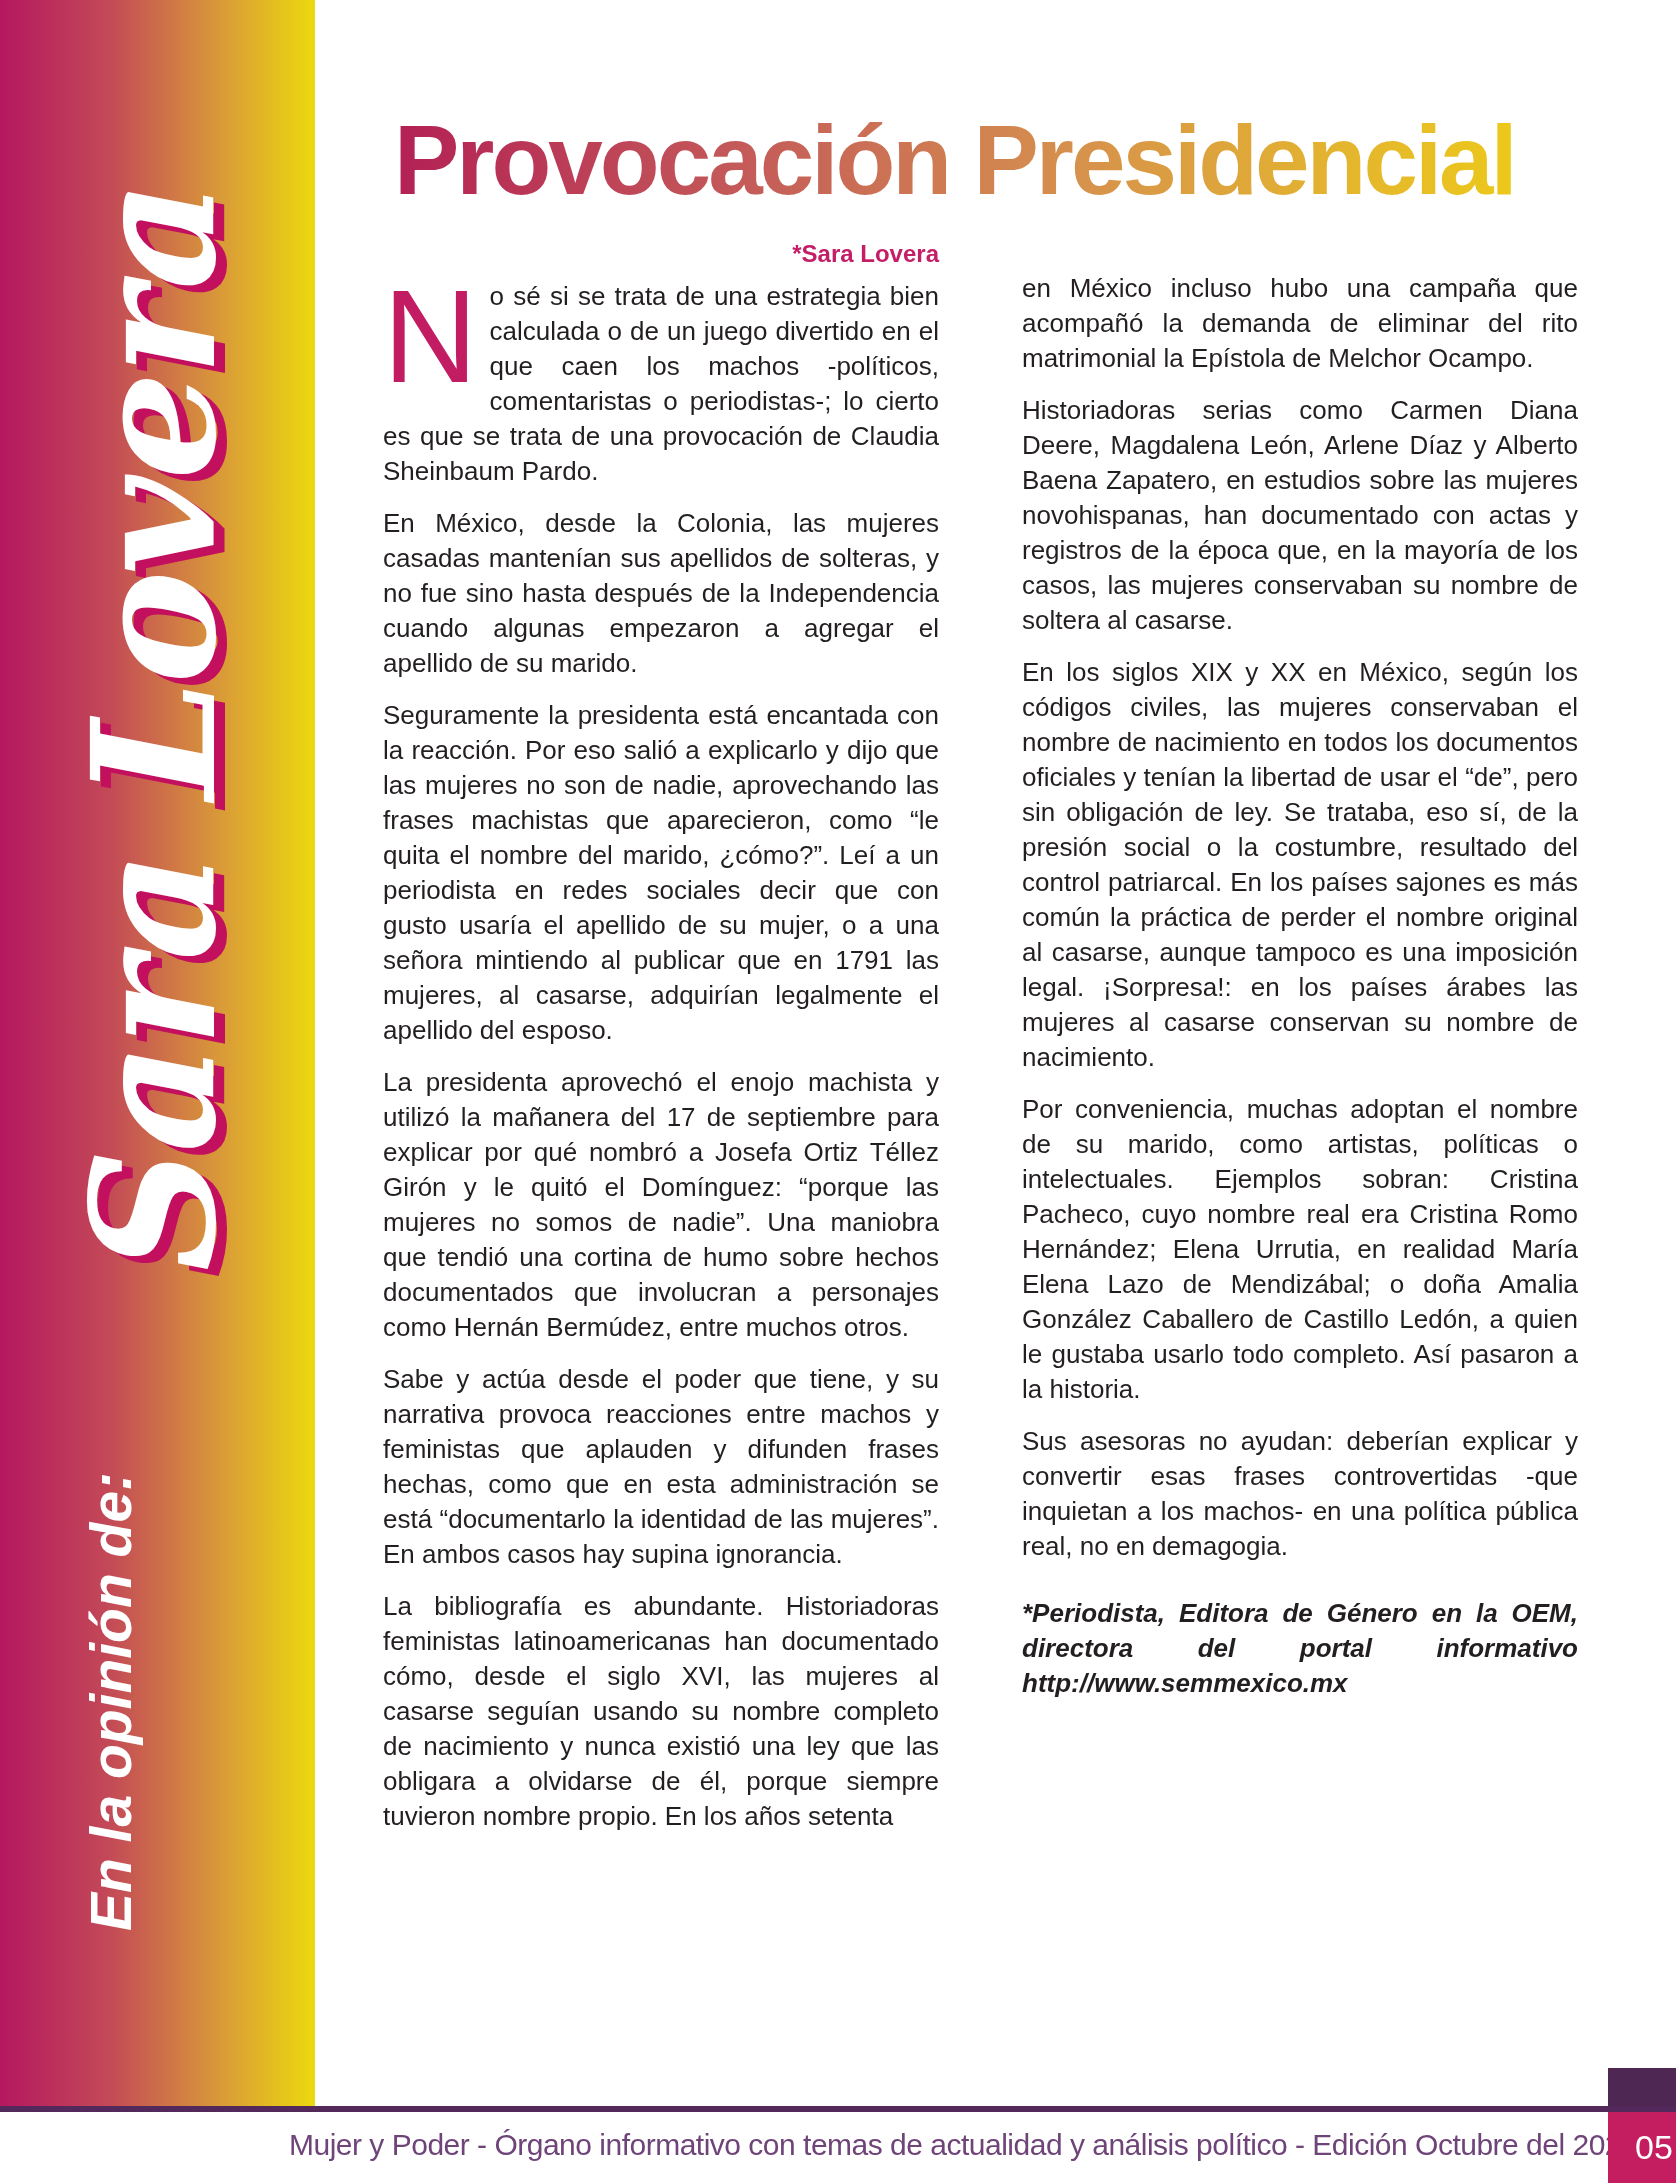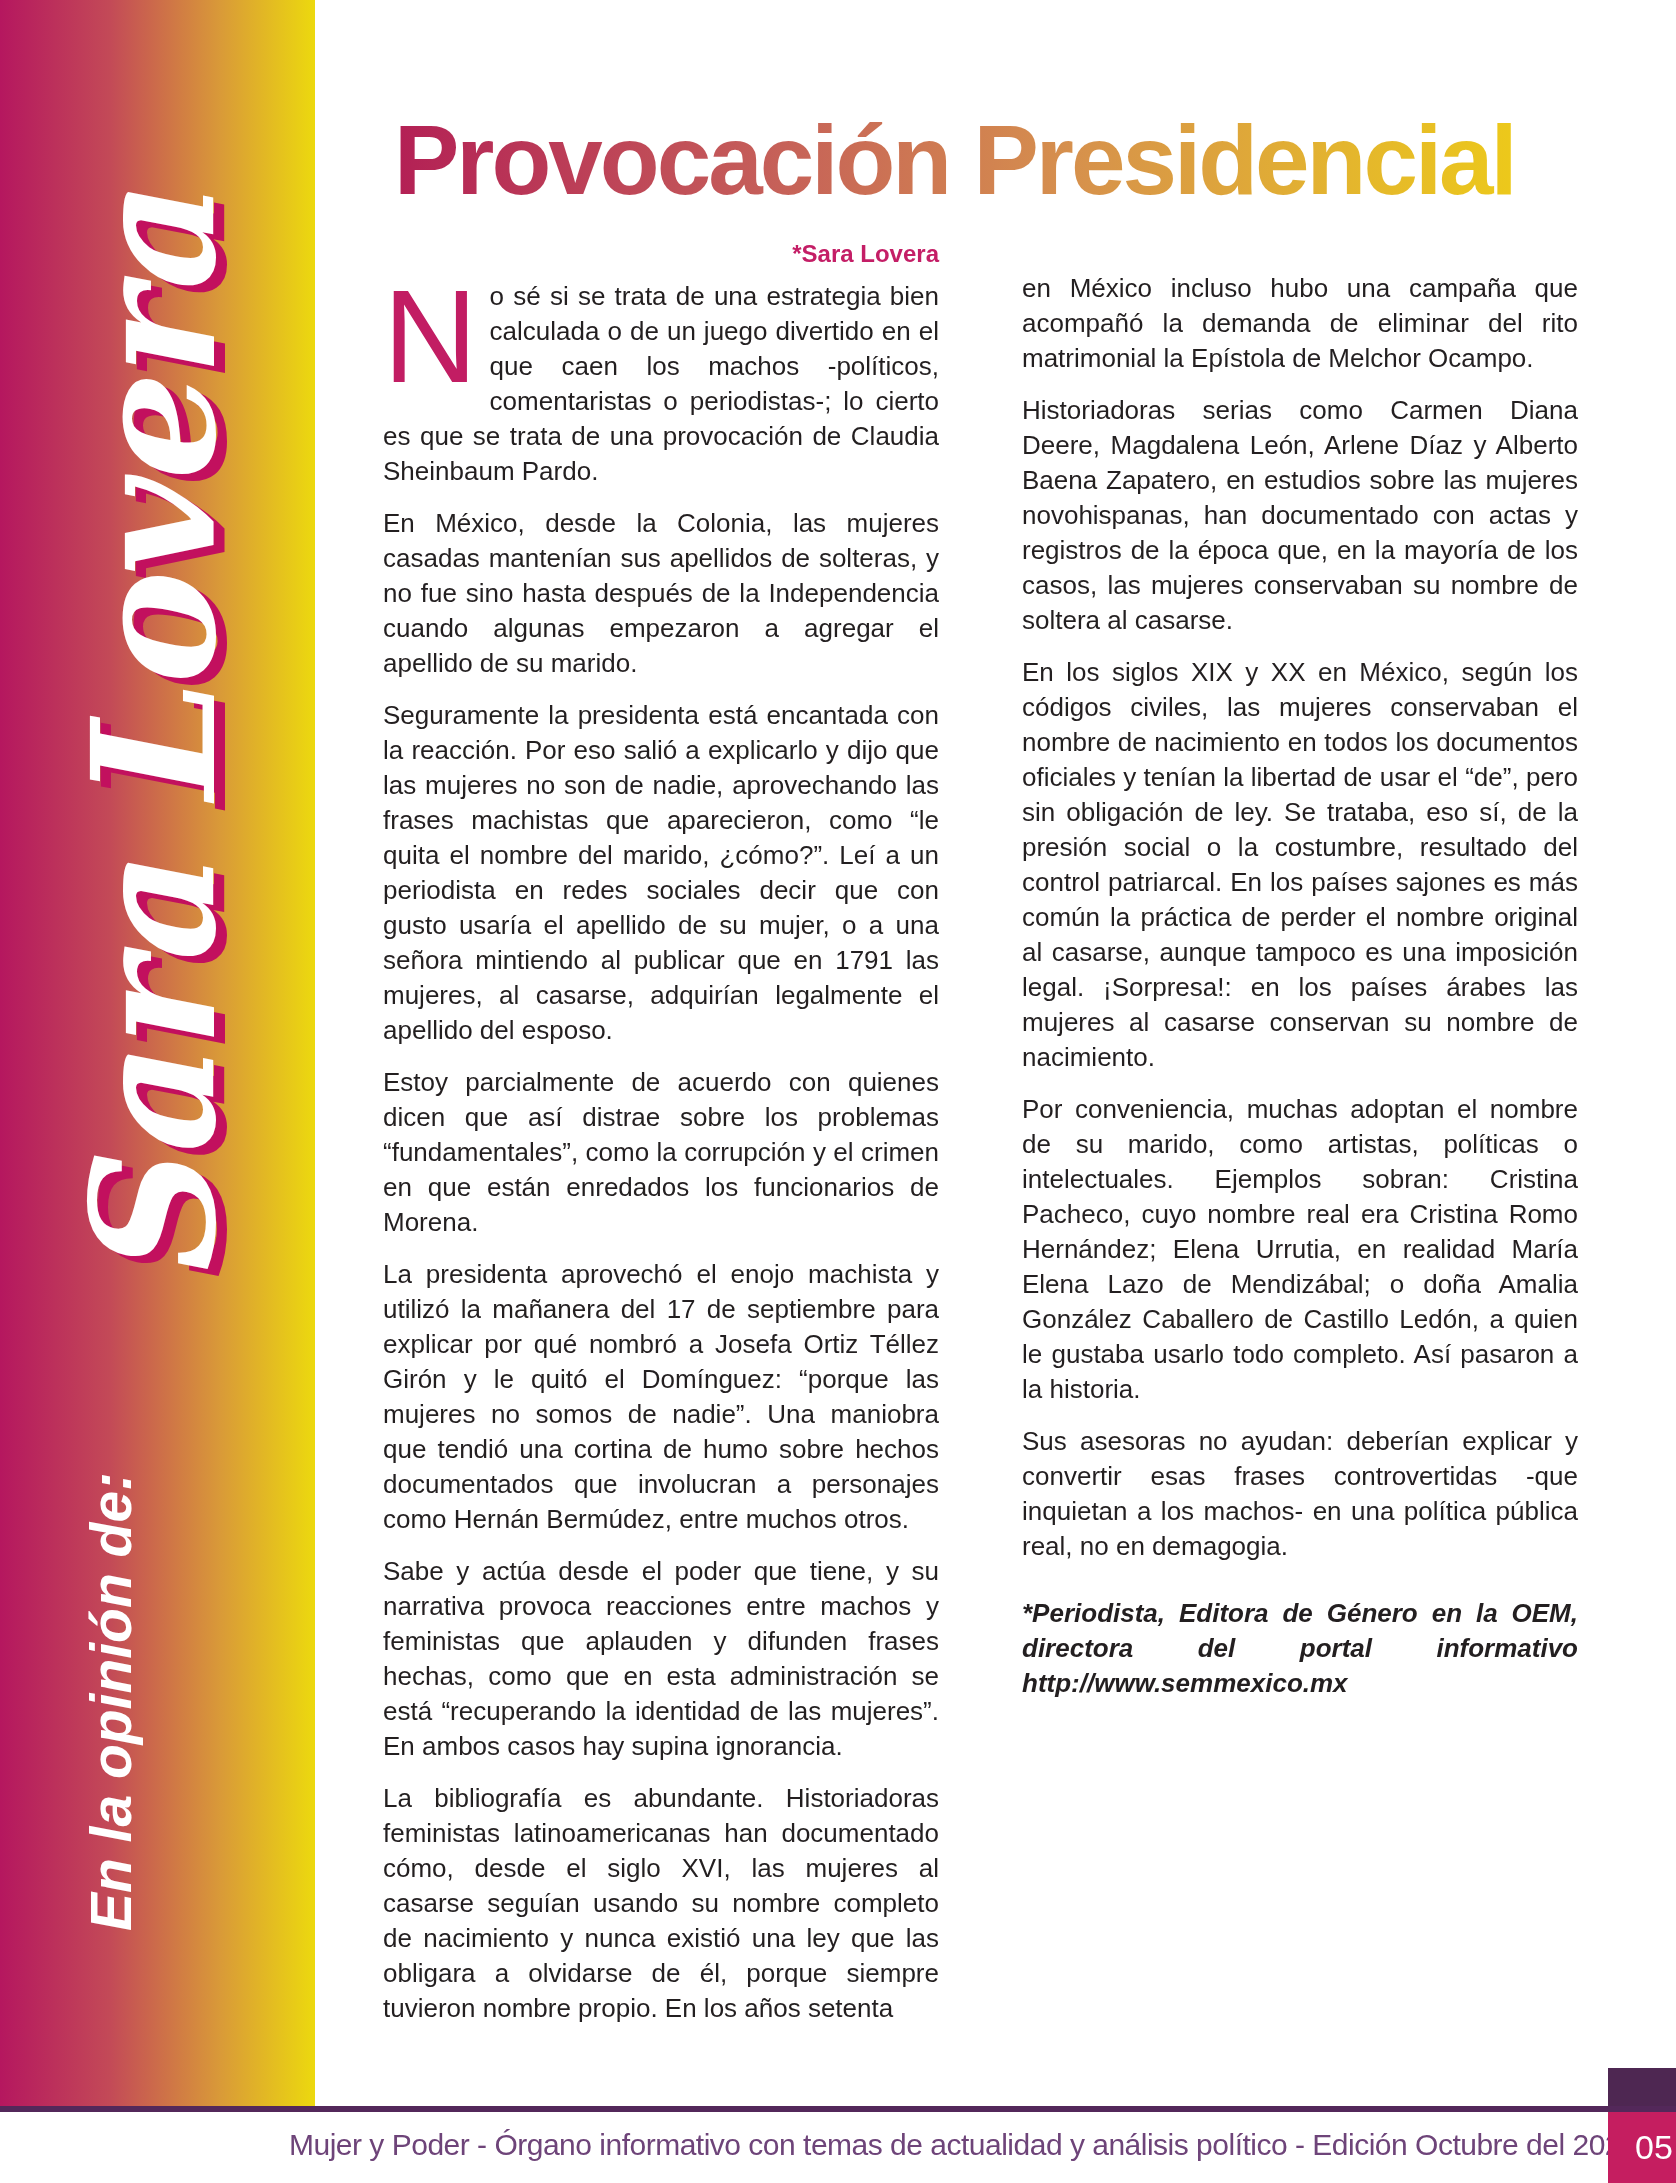--- a/index.html
+++ b/index.html
@@ -109,23 +109,22 @@
     <div class="kicker">En la opinión de:</div>
   </div>
 
   <h1 class="title">Provocación Presidencial</h1>
 
   <div class="col col1">
     <div class="byline">*Sara Lovera</div>
     <p><span class="dropcap">N</span><span>o sé si se trata de una estrategia bien calculada o de un juego divertido en el que caen los machos -políticos, comentaristas o periodistas-; lo cierto es que se trata de una provocación de Claudia Sheinbaum Pardo.</span></p>
     <p>En México, desde la Colonia, las mujeres casadas mantenían sus apellidos de solteras, y no fue sino hasta después de la Independencia cuando algunas empezaron a agregar el apellido de su marido.</p>
     <p>Seguramente la presidenta está encantada con la reacción. Por eso salió a explicarlo y dijo que las mujeres no son de nadie, aprovechando las frases machistas que aparecieron, como “le quita el nombre del marido, ¿cómo?”. Leí a un periodista en redes sociales decir que con gusto usaría el apellido de su mujer, o a una señora mintiendo al publicar que en 1791 las mujeres, al casarse, adquirían legalmente el apellido del esposo.</p>
-    <p>Estoy parcialmente de acuerdo con quienes dicen que así distrae sobre los problemas “fundamentales”, como la corrupción y el crimen en que están enredados los funcionarios de Morena.</p>
     <p>La presidenta aprovechó el enojo machista y utilizó la mañanera del 17 de septiembre para explicar por qué nombró a Josefa Ortiz Téllez Girón y le quitó el Domínguez: “porque las mujeres no somos de nadie”. Una maniobra que tendió una cortina de humo sobre hechos documentados que involucran a personajes como Hernán Bermúdez, entre muchos otros.</p>
-    <p>Sabe y actúa desde el poder que tiene, y su narrativa provoca reacciones entre machos y feministas que aplauden y difunden frases hechas, como que en esta administración se está “recuperando la identidad de las mujeres”. En ambos casos hay supina ignorancia.</p>
+    <p>Sabe y actúa desde el poder que tiene, y su narrativa provoca reacciones entre machos y feministas que aplauden y difunden frases hechas, como que en esta administración se está “documentarlo la identidad de las mujeres”. En ambos casos hay supina ignorancia.</p>
     <p>La bibliografía es abundante. Historiadoras feministas latinoamericanas han documentado cómo, desde el siglo XVI, las mujeres al casarse seguían usando su nombre completo de nacimiento y nunca existió una ley que las obligara a olvidarse de él, porque siempre tuvieron nombre propio. En los años setenta</p>
   </div>
 
   <div class="col col2">
     <p>en México incluso hubo una campaña que acompañó la demanda de eliminar del rito matrimonial la Epístola de Melchor Ocampo.</p>
     <p>Historiadoras serias como Carmen Diana Deere, Magdalena León, Arlene Díaz y Alberto Baena Zapatero, en estudios sobre las mujeres novohispanas, han documentado con actas y registros de la época que, en la mayoría de los casos, las mujeres conservaban su nombre de soltera al casarse.</p>
     <p>En los siglos XIX y XX en México, según los códigos civiles, las mujeres conservaban el nombre de nacimiento en todos los documentos oficiales y tenían la libertad de usar el “de”, pero sin obligación de ley. Se trataba, eso sí, de la presión social o la costumbre, resultado del control patriarcal. En los países sajones es más común la práctica de perder el nombre original al casarse, aunque tampoco es una imposición legal. ¡Sorpresa!: en los países árabes las mujeres al casarse conservan su nombre de nacimiento.</p>
     <p>Por conveniencia, muchas adoptan el nombre de su marido, como artistas, políticas o intelectuales. Ejemplos sobran: Cristina Pacheco, cuyo nombre real era Cristina Romo Hernández; Elena Urrutia, en realidad María Elena Lazo de Mendizábal; o doña Amalia González Caballero de Castillo Ledón, a quien le gustaba usarlo todo completo. Así pasaron a la historia.</p>
     <p>Sus asesoras no ayudan: deberían explicar y convertir esas frases controvertidas -que inquietan a los machos- en una política pública real, no en demagogia.</p>
     <p class="author-note">*Periodista, Editora de Género en la OEM, directora del portal informativo http://www.semmexico.mx</p>

